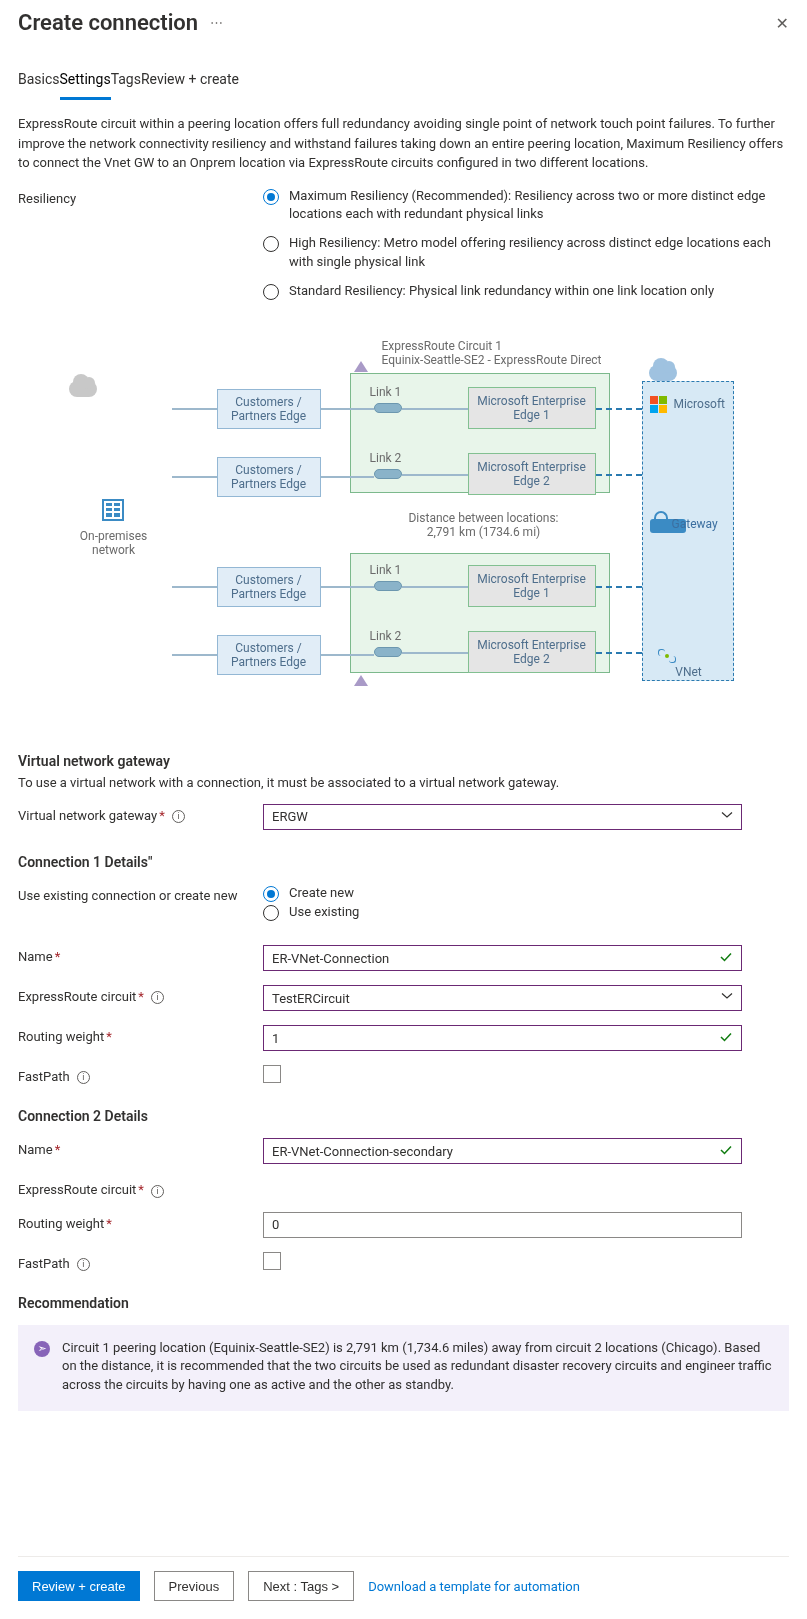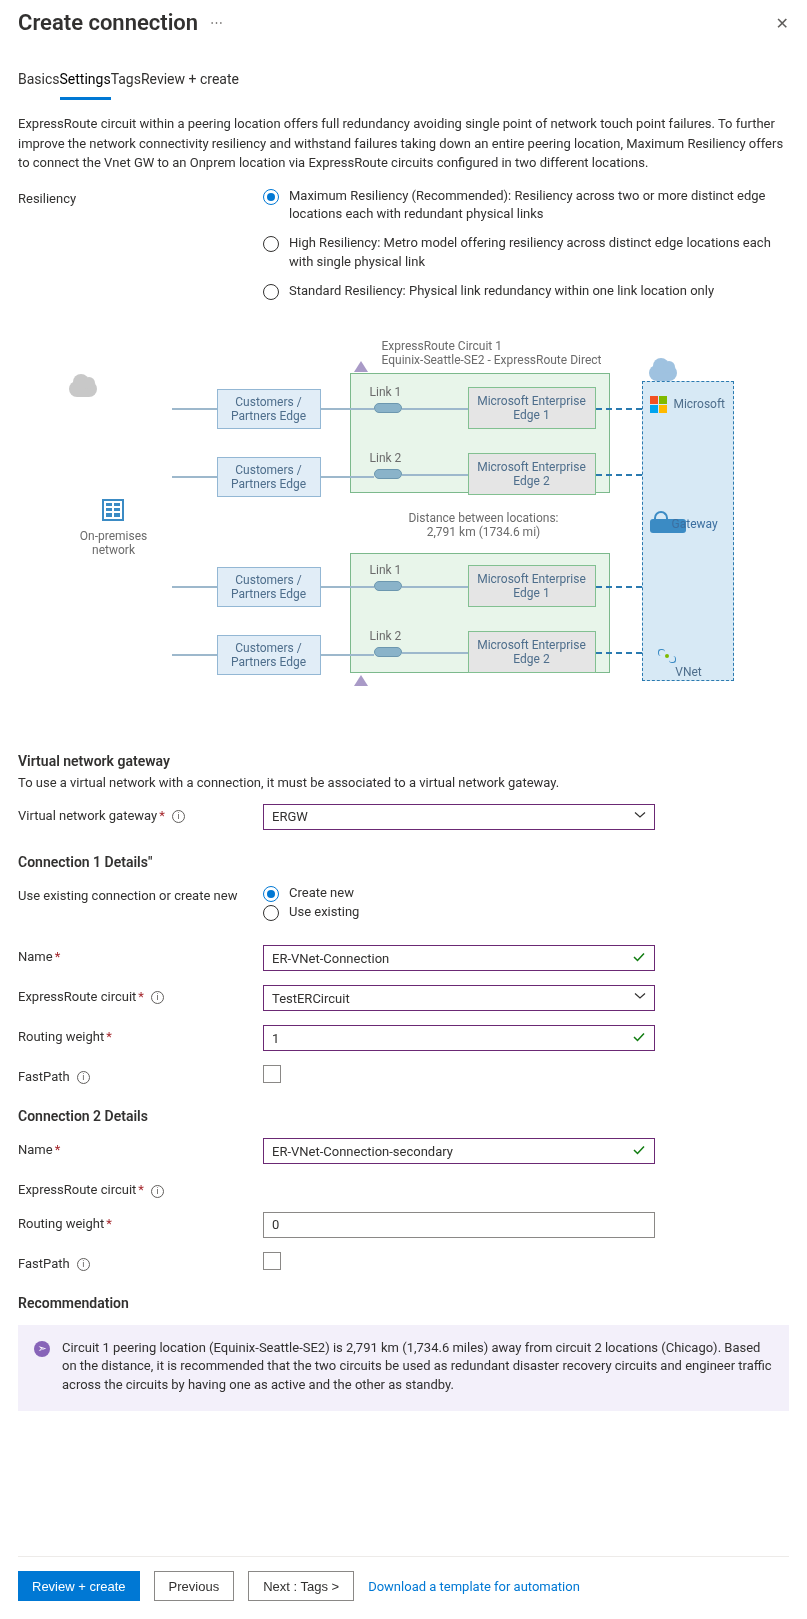--- a/index.html
+++ b/index.html
@@ -34,21 +34,21 @@
   .req { color:var(--req); margin-left:2px; }
   .info-icon { display:inline-block; width:13px; height:13px; border:1px solid #605e5c; border-radius:50%; font-size:9px; line-height:11px; text-align:center; color:#605e5c; margin-left:4px; vertical-align:middle; }
   .radio-row { display:flex; align-items:flex-start; margin-bottom:10px; cursor:pointer; }
   .radio { flex:0 0 16px; width:16px; height:16px; border:1px solid #323130; border-radius:50%; margin-right:10px; margin-top:2px; position:relative; }
   .radio.checked { border-color:var(--accent); }
   .radio.checked::after { content:""; position:absolute; inset:3px; background:var(--accent); border-radius:50%; }
   .radio-text { line-height:1.45; }
   .section-h { font-weight:600; font-size:14px; margin-top:24px; }
   .section-sub { margin-top:6px; }
   .select, .input {
-    width:392px; height:26px; border:1px solid var(--border-validated);
+    width:479px; height:26px; border:1px solid var(--border-validated);
     padding:3px 8px; font-size:13px; display:flex; align-items:center; position:relative; background:#fff;
   }
   .plain { border-color: var(--border); }
   .select .chev { position:absolute; right:8px; top:4px; }
   .input .check { position:absolute; right:8px; top:4px; color:#107c10; }
   .checkbox { width:18px; height:18px; border:1px solid var(--border); background:#fff; cursor:pointer; }
   .reco-box { background:var(--info-bg); padding:14px 16px 16px 16px; margin-top:14px; display:flex; gap:12px; }
   .reco-icon { width:16px; height:16px; border-radius:50%; background:var(--info-accent); color:#fff; font-size:11px; display:flex; align-items:center; justify-content:center; margin-top:2px; flex:0 0 16px; }
   .footer { position:absolute; bottom:18px; left:18px; right:18px; display:flex; align-items:center; gap:14px; border-top:1px solid #edebe9; padding-top:14px; }
   .btn { height:30px; padding:0 14px; font-size:13px; cursor:pointer; display:inline-flex; align-items:center; }

